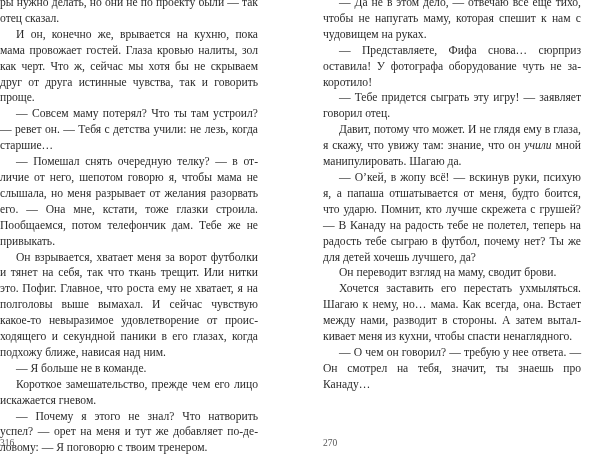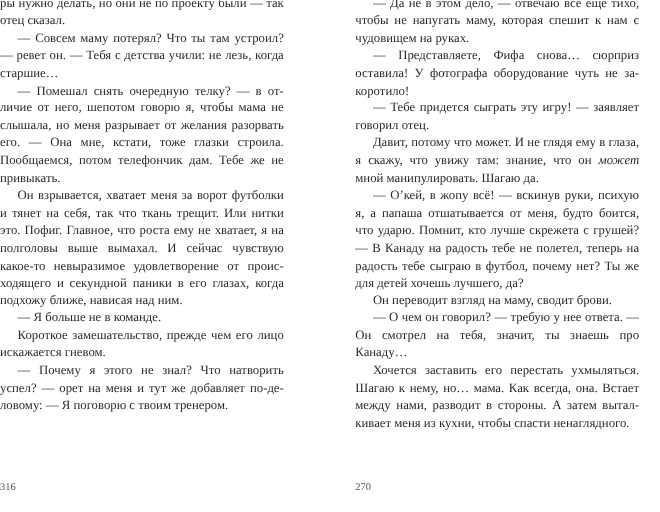--- a/index.html
+++ b/index.html
@@ -26,37 +26,38 @@
   em { font-style: italic; }
 </style>
 </head>
 <body>
 
 <div class="spread">
 
   <div class="page left">
     <div class="text">
       <p class="cont">ры нужно делать, но они не по проекту были — так отец сказал.</p>
+      <p>И он, конечно же, врывается на кухню, пока мама провожает гостей. Глаза кровью налиты, зол как черт. Что ж, сейчас мы хотя бы не скрываем друг от друга истинные чувства, так и говорить проще.</p>
       <p>— Совсем маму потерял? Что ты там устро­ил? — ревет он. — Тебя с детства учили: не лезь, когда старшие…</p>
       <p>— Помешал снять очередную телку? — в от­личие от него, шепотом говорю я, чтобы мама не слышала, но меня разрывает от желания разо­рвать его. — Она мне, кстати, тоже глазки строи­ла. Пообщаемся, потом телефончик дам. Тебе же не привыкать.</p>
       <p>Он взрывается, хватает меня за ворот футболки и тянет на себя, так что ткань трещит. Или нитки это. Пофиг. Главное, что роста ему не хватает, я на полголовы выше вымахал. И сейчас чувствую какое-то невыразимое удовлетворение от проис­ходящего и секундной паники в его глазах, когда подхожу ближе, нависая над ним.</p>
       <p>— Я больше не в команде.</p>
       <p>Короткое замешательство, прежде чем его лицо искажается гневом.</p>
       <p>— Почему я этого не знал? Что натворить успел? — орет на меня и тут же добавляет по-де­ловому: — Я поговорю с твоим тренером.</p>
     </div>
     <div class="folio">316</div>
   </div>
 
   <div class="page right">
     <div class="text">
       <p>— Да не в этом дело, — отвечаю все еще тихо, чтобы не напугать маму, которая спешит к нам с чудовищем на руках.</p>
       <p>— Представляете, Фифа снова… сюрприз оставила! У фотографа оборудование чуть не за­коротило!</p>
       <p>— Тебе придется сыграть эту игру! — заявляет говорил отец.</p>
-      <p><span>Давит, потому что может. И не глядя ему в гла­за, я скажу, что увижу там: знание, что он</span> <em>может</em> <span>мной манипулировать. Шагаю да.</span></p>
+      <p><span>Давит, потому что может. И не глядя ему в гла­за, я скажу, что увижу там: знание, что он</span> <em>учили</em> <span>мной манипулировать. Шагаю да.</span></p>
       <p>— О’кей, в жопу всё! — вскинув руки, психую я, а папаша отшатывается от меня, будто боится, что ударю. Помнит, кто лучше скрежета с гру­шей? — В Канаду на радость тебе не полетел, теперь на радость тебе сыграю в футбол, почему нет? Ты же для детей хочешь лучшего, да?</p>
       <p>Он переводит взгляд на маму, сводит брови.</p>
+      <p>Хочется заставить его перестать ухмыляться. Шагаю к нему, но… мама. Как всегда, она. Встает между нами, разводит в стороны. А затем вытал­кивает меня из кухни, чтобы спасти ненагляд­ного.</p>
       <p>— О чем он говорил? — требую у нее отве­та. — Он смотрел на тебя, значит, ты знаешь про Канаду…</p>
-      <p>Хочется заставить его перестать ухмыляться. Шагаю к нему, но… мама. Как всегда, она. Встает между нами, разводит в стороны. А затем вытал­кивает меня из кухни, чтобы спасти ненагляд­ного.</p>
     </div>
     <div class="folio">270</div>
   </div>
 
 </div>
 
 </body></html>

